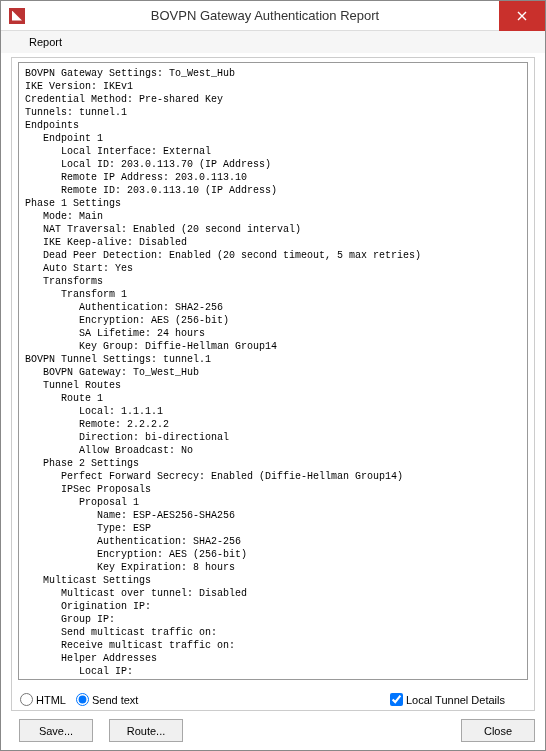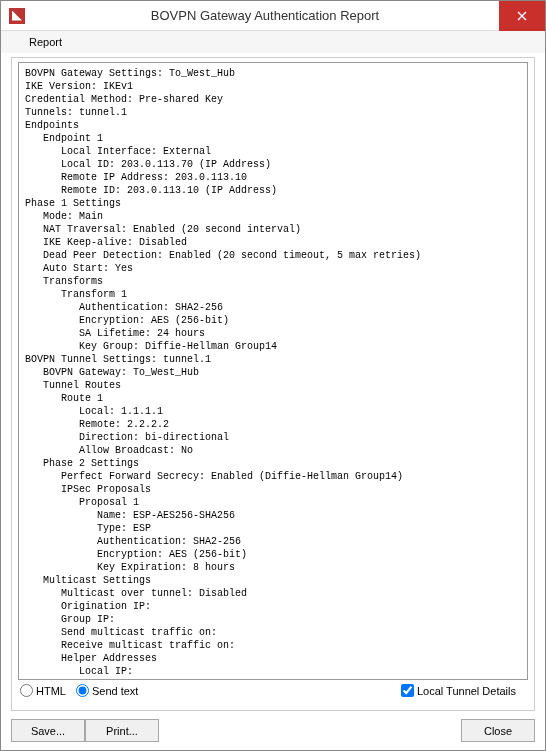--- a/index.html
+++ b/index.html
@@ -82,43 +82,44 @@
     overflow-x: hidden;
     padding: 4px 6px;
     font-family: "Consolas", "Courier New", monospace;
     font-size: 10px;
     line-height: 13px;
     color: #000;
     white-space: pre;
   }
   .format-row {
     position: absolute;
-    left: 8px; right: 8px; bottom: 4px;
+    left: 8px; right: 19px; bottom: 4px;
     height: 22px;
     display: flex;
-    align-items: flex-start;
+    align-items: flex-end;
     font: 11px "Segoe UI", sans-serif;
   }
   .format-row label {
     display: flex; align-items: center; gap: 3px;
     margin-right: 10px;
     cursor: pointer;
   }
   .format-row .spacer { flex: 1; }
   .format-row input[type="radio"],
   .format-row input[type="checkbox"] {
     margin: 0;
     width: 13px; height: 13px;
   }
   
   .buttons {
     display: flex;
     align-items: flex-end;
-    gap: 0;
+    gap: 16px;
     padding: 8px 10px 0 10px;
+    margin-left: 8px;
   }
   .buttons .spacer { flex: 1; }
   button.btn {
     font: 11px "Segoe UI", sans-serif;
     background: #f0f0f0;
     border: 1px solid #a7a7a7;
     padding: 3px 0;
     width: 74px;
     height: 23px;
     cursor: pointer;
@@ -206,16 +207,16 @@
     <div class="spacer"></div>
     <label>
       <input type="checkbox" checked="" style="">
       <span>Local Tunnel Details</span>
     </label>
   </div>
 </div>
 
 <div class="buttons">
   <button class="btn">Save...</button>
-  <button class="btn">Print...</button>
+  <button class="btn">Route...</button>
   <div class="spacer"></div>
   <button class="btn">Close</button>
 </div>
 
 </body></html>

